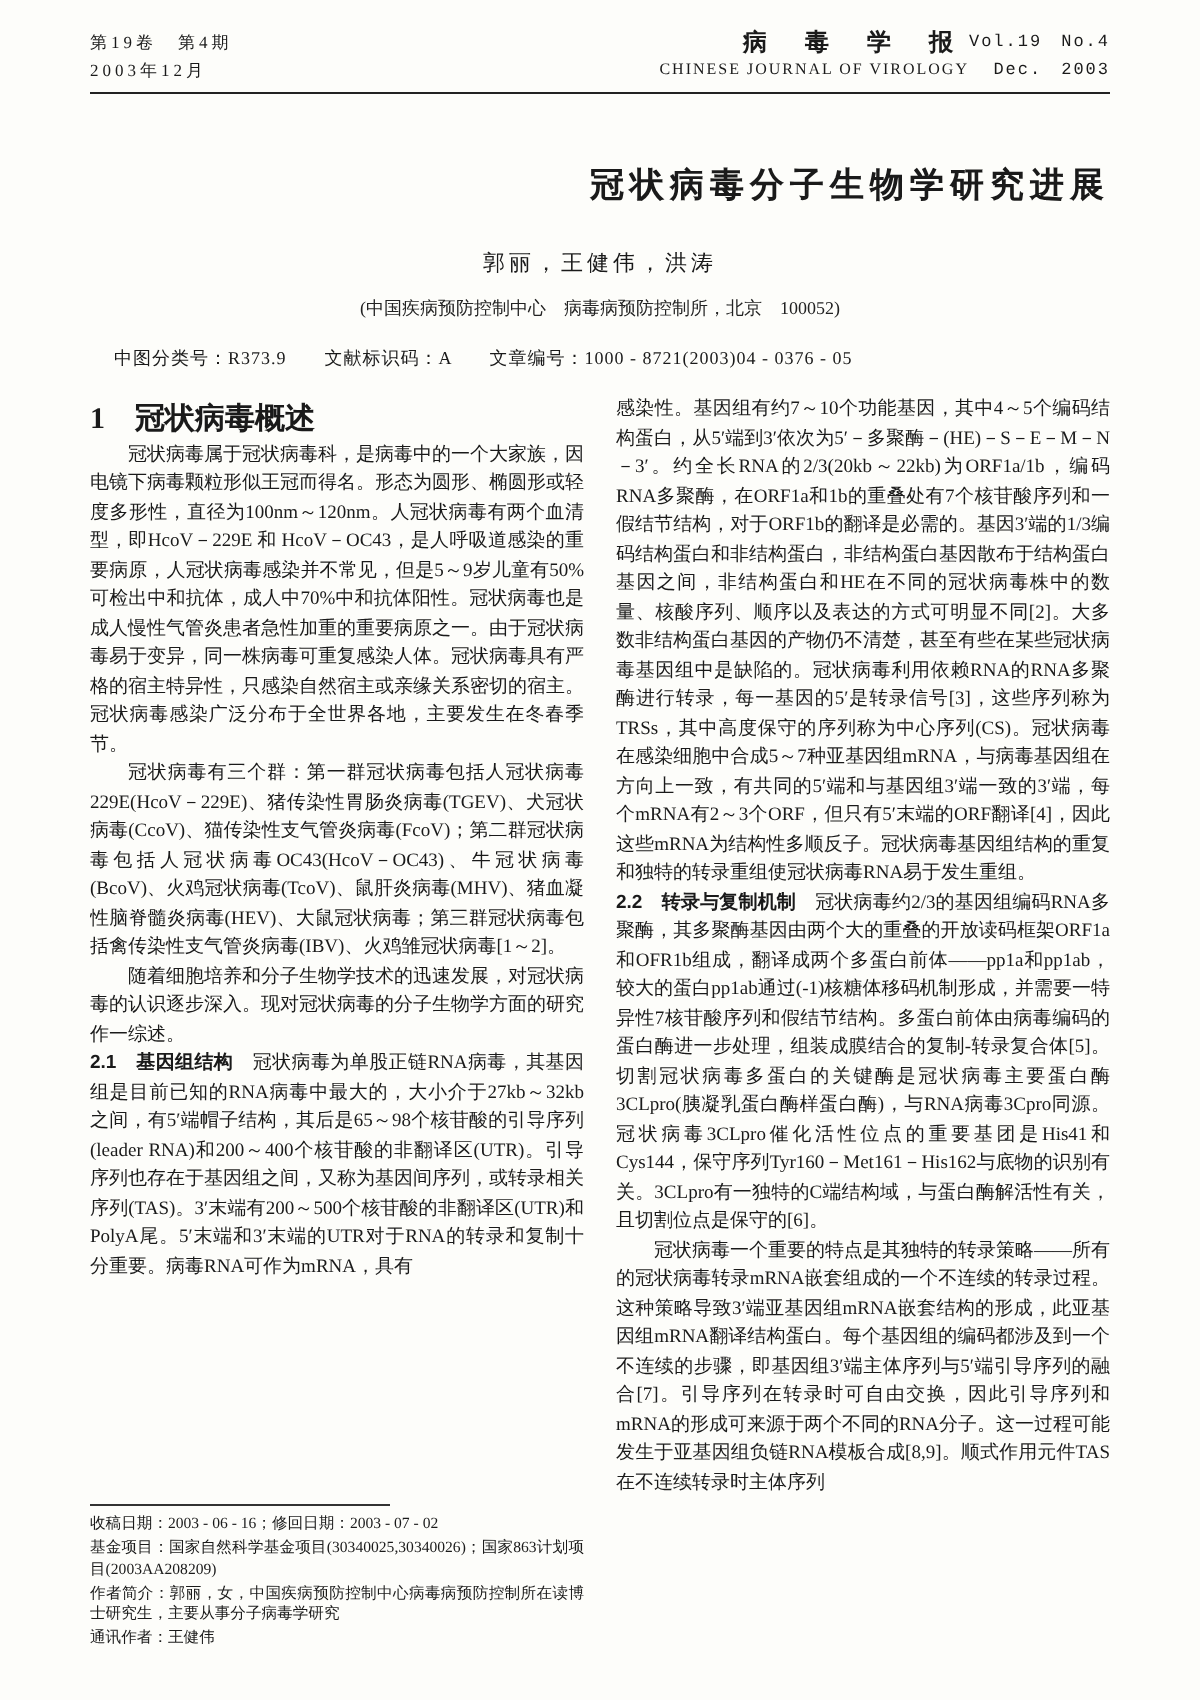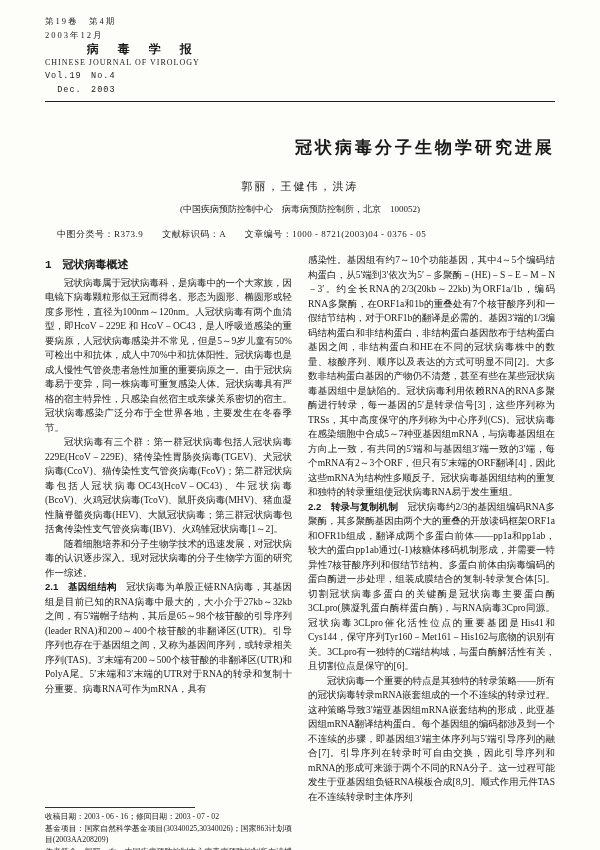--- a/index.html
+++ b/index.html
@@ -8,21 +8,21 @@
     width:600px;height:850px;
     margin:0 auto;
     background:#fdfdfa;
     color:#1a1a1a;
     font-family:"Liberation Serif","DejaVu Serif",serif;
     overflow:hidden;
     box-sizing:border-box;
     padding:14px 45px 8px 45px;
   }
   
-  .jheader{display:flex;justify-content:space-between;align-items:flex-start;flex-direction:column;}
+  .jheader{display:flex;justify-content:space-between;align-items:flex-start;}
   .jh-left,.jh-right{font-size:8.5px;line-height:14px;white-space:nowrap;}
   .jh-left{letter-spacing:2px;}
   .jh-right{text-align:right;letter-spacing:1px;font-family:Liberation Mono, monospace;}
   .jh-center{text-align:right;flex:1;}
   .jh-title{font-size:12px;letter-spacing:8px;font-weight:bold;line-height:14px;}
   .jh-sub{font-size:8px;letter-spacing:1px;line-height:13px;}
   .header-rule{border-bottom:1.5px solid #222;margin-top:4px;}
   
   .art-title{
     text-align:right;margin-top:34px;
@@ -32,22 +32,22 @@
   .art-authors{text-align:center;margin-top:20px;font-size:11px;letter-spacing:2px;}
   .art-affil{text-align:center;margin-top:9px;font-size:9px;color:#222;}
   .art-meta{margin-top:12px;font-size:9px;padding-left:12px;letter-spacing:.5px;}
   
   .columns{display:flex;gap:16px;margin-top:12px;height:628px;}
   .col{flex:1;min-width:0;overflow:hidden;text-align:justify;}
   .col.leftcol{display:flex;flex-direction:column;}
   .col p{margin:0;font-size:9.5px;line-height:14.5px;}
   .col p.indent{text-indent:2em;}
   .sec-head{
-    font-size:11px;font-weight:bold;margin:5px 0 3px 0;
-    font-family:Liberation Mono, monospace;line-height:14.5px;
+    font-size:15px;font-weight:bold;margin:5px 0 3px 0;
+    font-family:Liberation Serif, serif;line-height:14.5px;
   }
   .runin{font-weight:bold;font-family:"Liberation Sans","DejaVu Sans",sans-serif;}
   
   .footnote-area{margin-top:auto;padding-top:4px;}
   .fn-rule{width:150px;border-top:1px solid #333;margin-bottom:4px;}
   .footnote-area p{font-size:7.8px;line-height:10.8px;text-align:justify;margin:0 0 1px 0;}
 </style>
 </head>
 <body>
 

